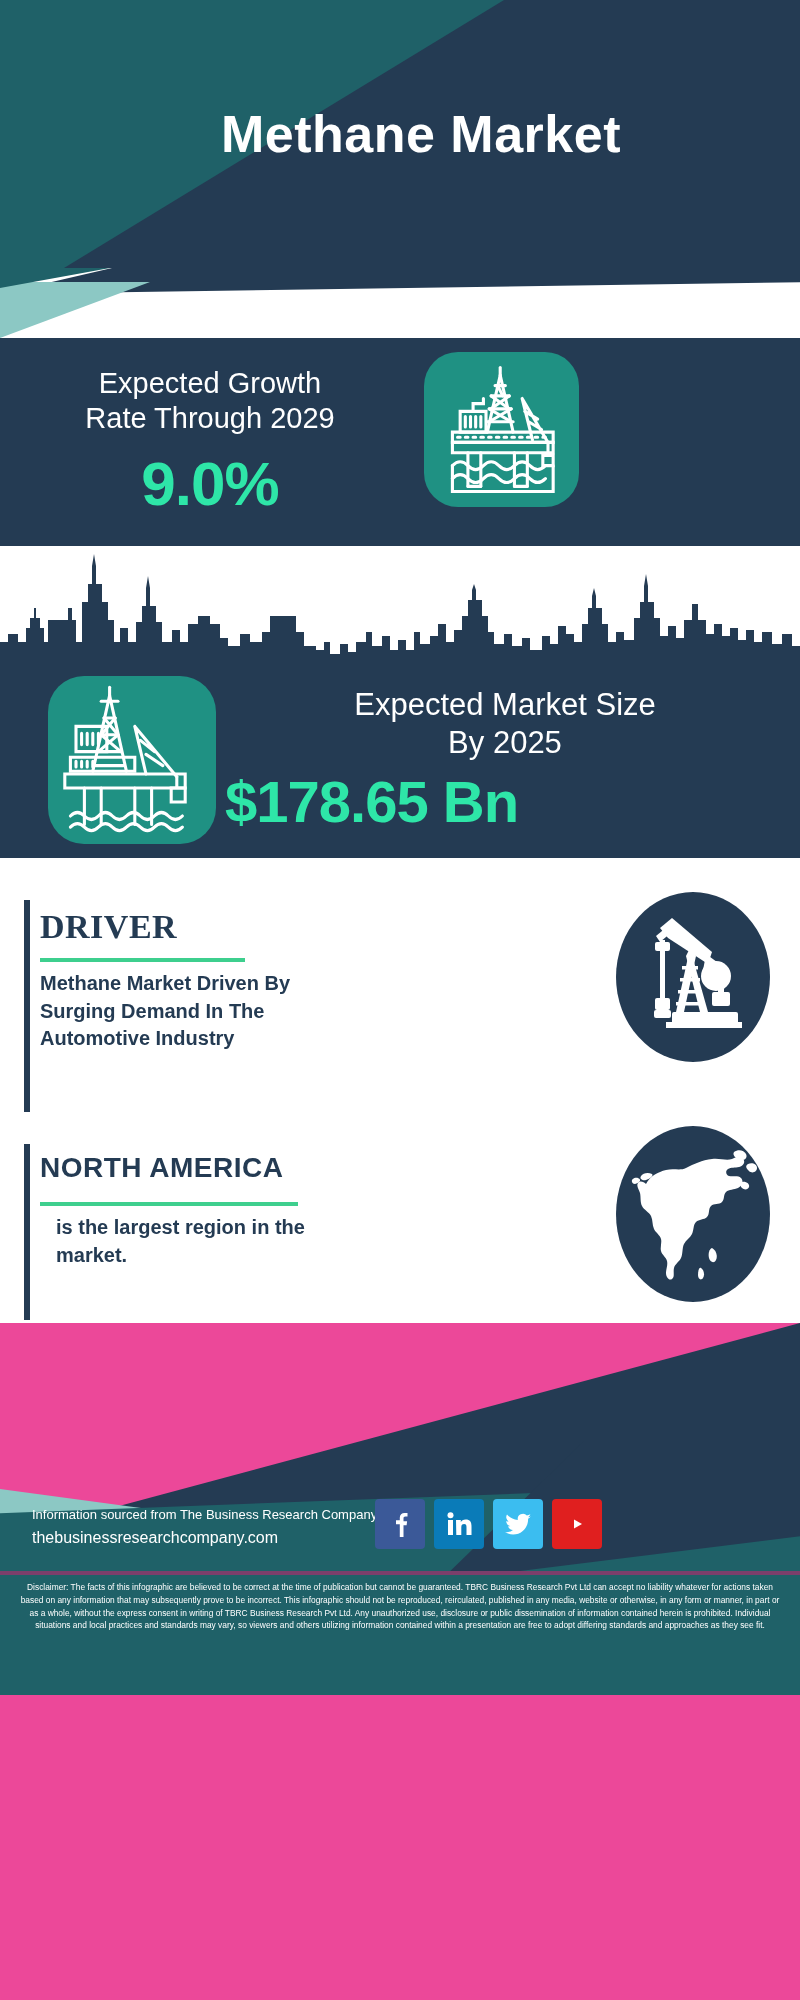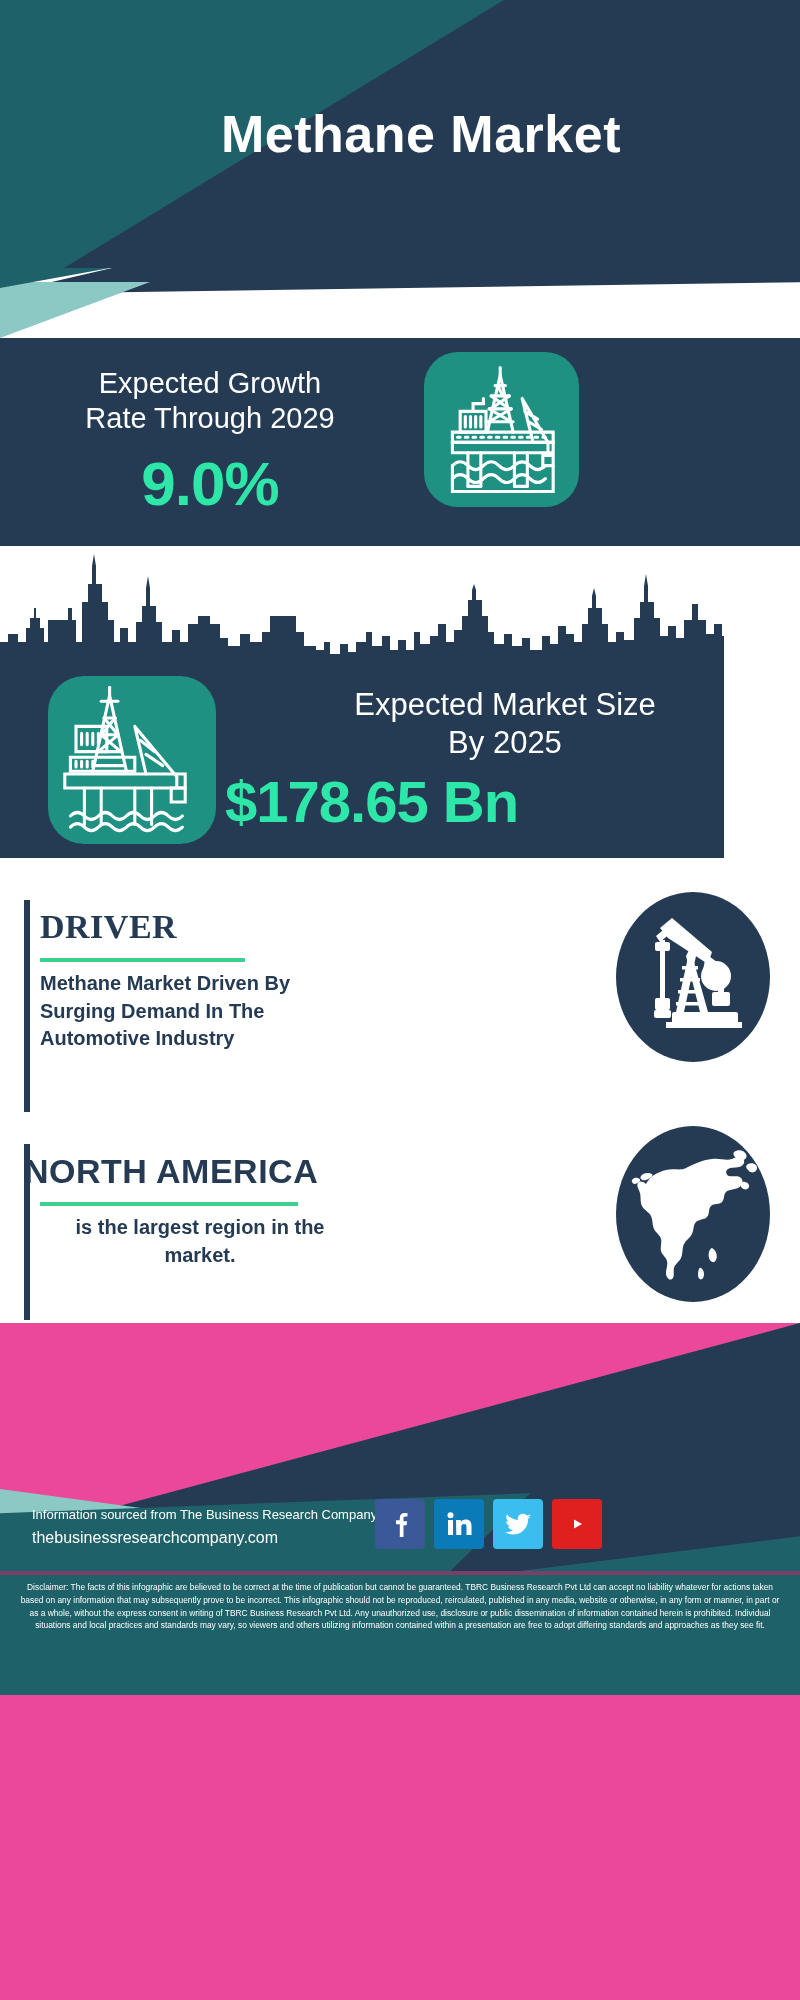--- a/index.html
+++ b/index.html
@@ -63,21 +63,21 @@
     letter-spacing:-1px;
   }
   .rig-badge {
     position:absolute; left:424px; top:352px; width:155px; height:155px;
     background:#1f9183; border-radius:34px; z-index:4;
   }
   .rig-badge svg { display:block; width:100%; height:100%; }
 
   
   .skyline-sec {
-    position:absolute; left:0; top:546px; width:724px; height:312px;
+    position:absolute; left:0; top:546px; width:800px; height:312px;
     background:#ffffff; overflow:hidden;
   }
   .skyline-svg { position:absolute; left:0; top:0; width:800px; height:130px; }
   .skyline-fill {
     position:absolute; left:0; top:118px; width:800px; height:194px;
     background:#243b53;
   }
 
   .market-label {
     position:absolute; left:225px; top:140px; width:560px;
@@ -309,23 +309,23 @@
           <rect x="96" y="100" width="18" height="14" rx="2"></rect>
           <rect x="102" y="94" width="6" height="8"></rect>
 
           <rect x="56" y="120" width="66" height="14" rx="2"></rect>
           <rect x="50" y="130" width="76" height="6"></rect>
         </g>
       </svg>
     </div>
 
     <div class="vbar" style="left:24px; top:286px; height:176px;"></div>
-    <div class="blk-title" style="left:24px; top:294px; font-size:34px;">NORTH AMERICA</div>
+    <div class="blk-title" style="left:40px; top:294px; font-size:28px;">NORTH AMERICA</div>
     <div class="blk-rule" style="left:40px; top:344px; width:258px;"></div>
-    <div class="blk-body" style="left:40px; top:356px; width:320px;text-align:center;">is the largest region in the market.</div>
+    <div class="blk-body" style="left:56px; top:356px; width:320px;">is the largest region in the market.</div>
     <div class="circ" style="left:616px; top:268px; width:154px; height:176px;">
       <svg viewBox="0 0 154 176" xmlns="http://www.w3.org/2000/svg">
         <g fill="#ffffff">
           <path d="M30 58 C34 50 42 46 50 44 C58 42 64 45 70 42 C78 38 86 34 96 33
                    C104 32 110 35 116 33 C120 31 124 30 127 33 C130 36 127 40 123 41
                    C119 42 115 41 112 43 C109 45 110 49 113 50 C117 51 122 49 125 52
                    C128 55 126 60 122 62 C118 64 113 63 110 66 C107 69 109 73 106 76
                    C103 79 98 77 95 80 C92 83 94 88 91 91 C88 94 83 93 80 96
                    C77 99 78 104 76 108 C74 112 70 114 68 118 C66 122 67 128 65 132
                    C63 136 59 138 58 142 C57 146 59 151 56 153 C53 155 50 151 50 147

